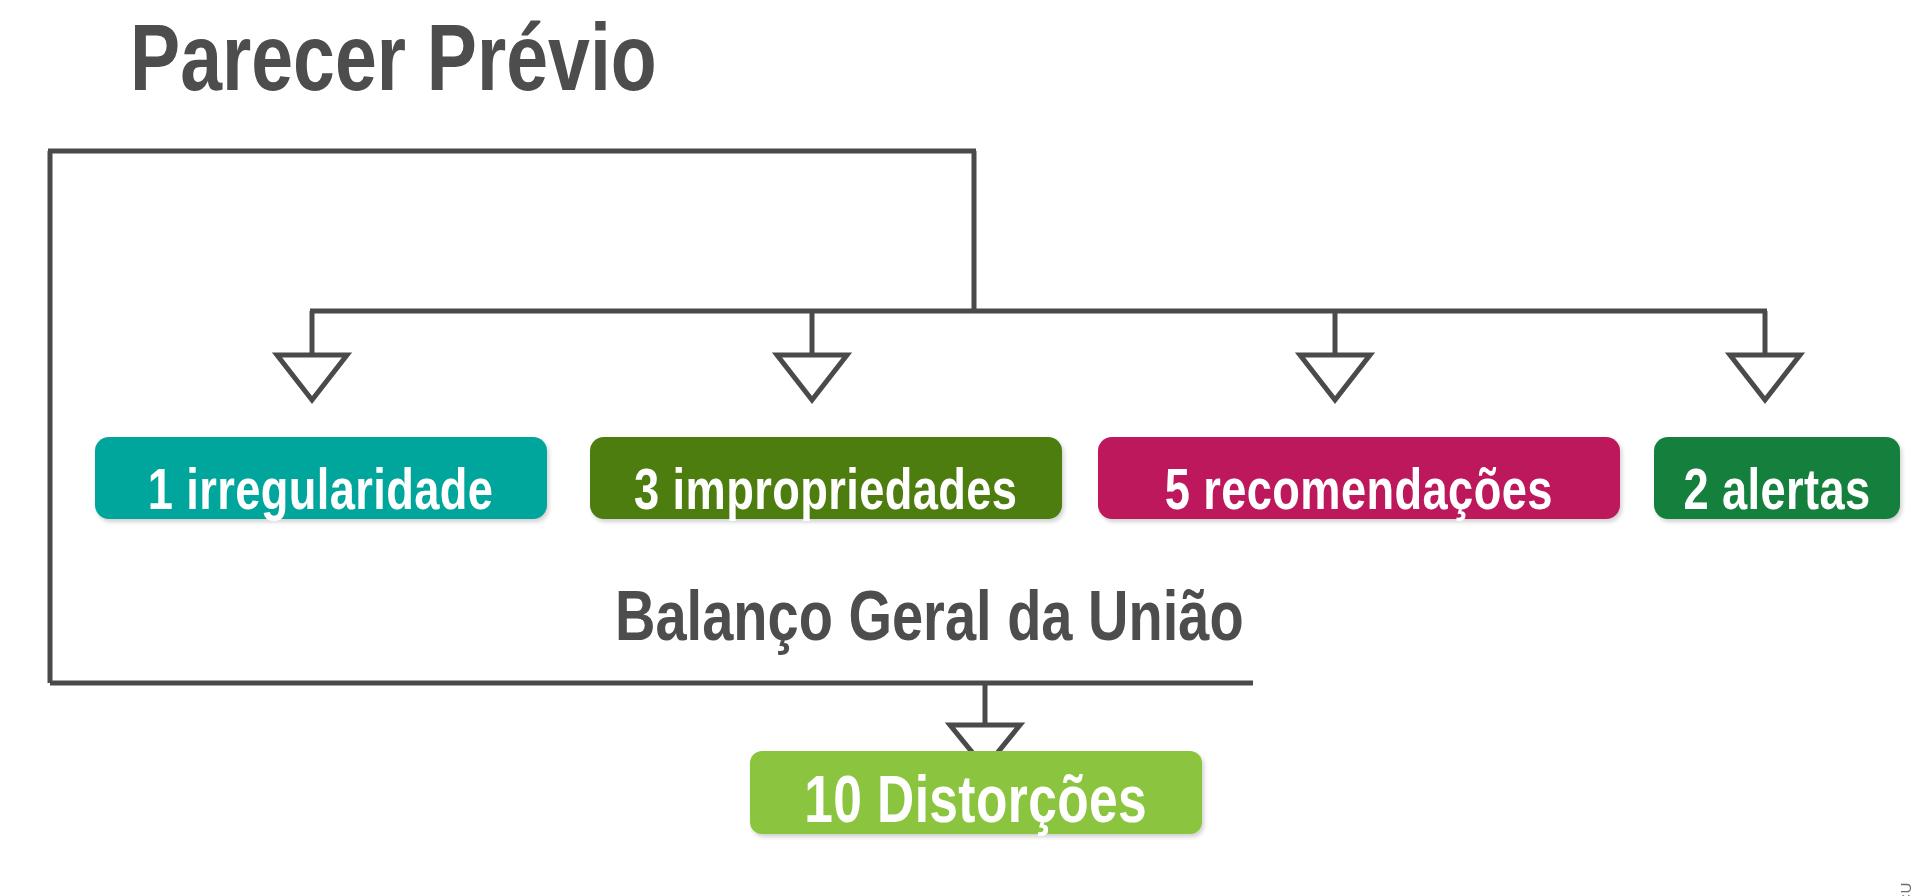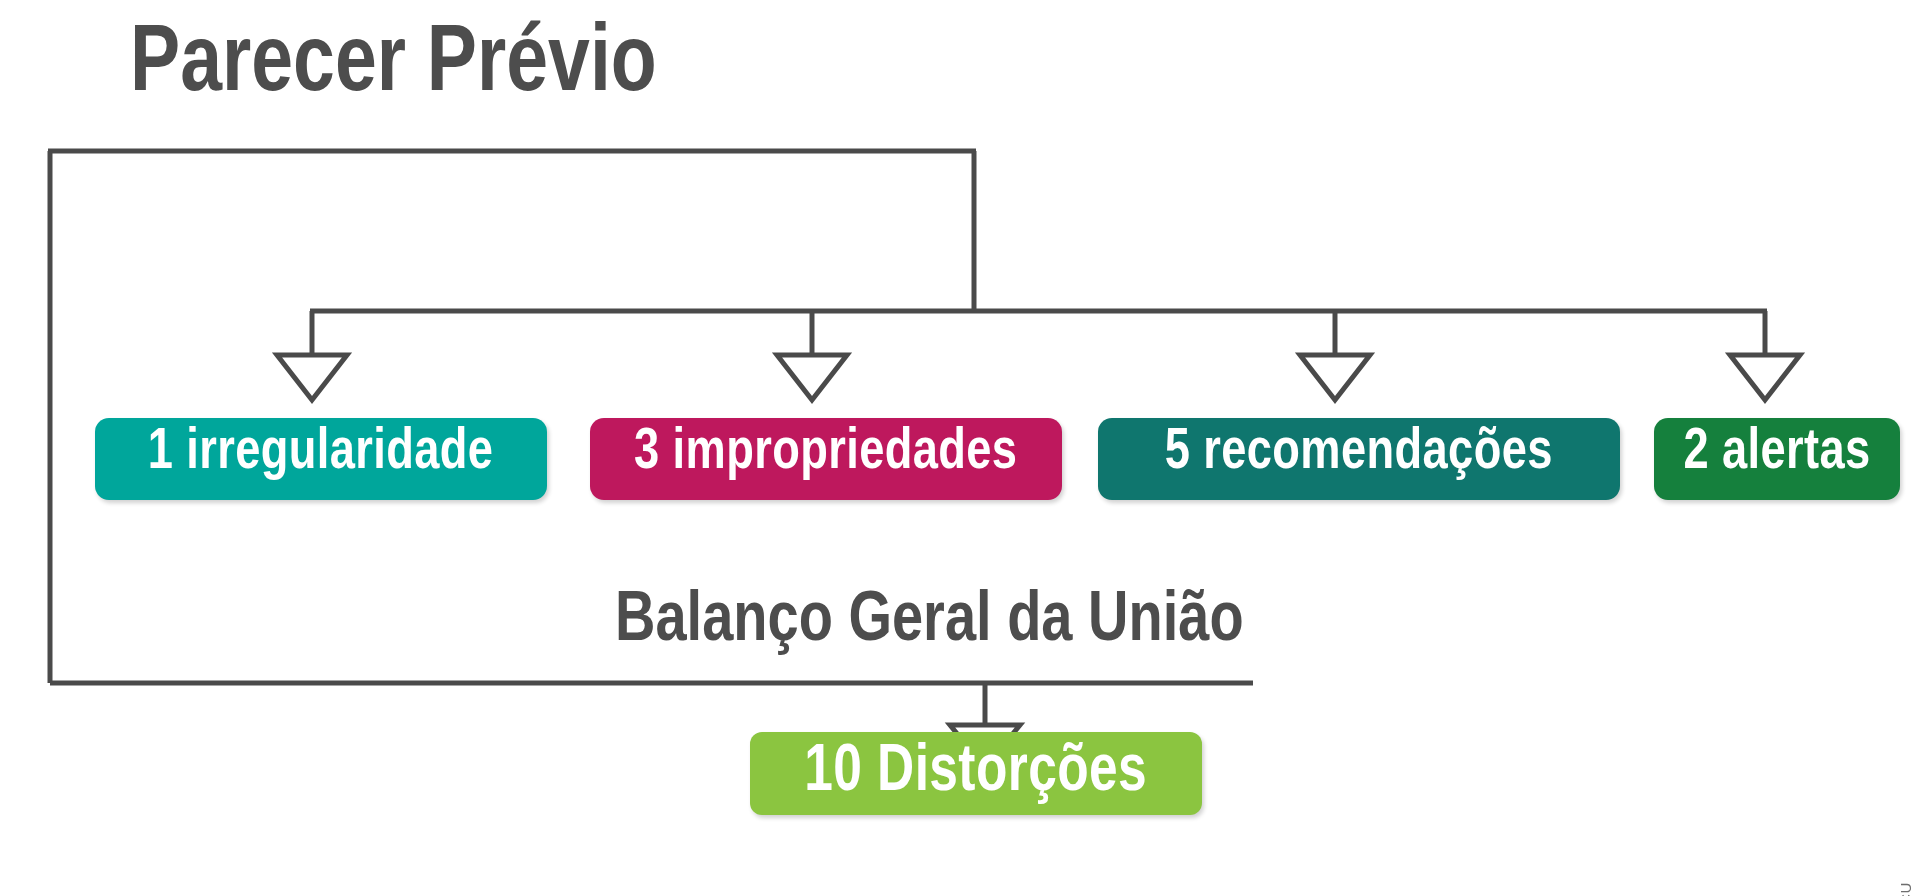--- a/index.html
+++ b/index.html
@@ -52,24 +52,25 @@
     font-size: 70px;
     line-height: 76px;
     transform: scaleX(0.80);
   }
 
   
   .pill {
     position: absolute;
     border-radius: 14px;
     display: flex;
-    align-items: flex-start;
+    align-items: flex-end;
     justify-content: center;
     box-sizing: border-box;
     box-shadow: 2px 3px 4px rgba(0,0,0,0.18);
+    margin-top: 19px;
   }
   .pill-label {
     color: #ffffff;
     font-family: "Liberation Sans Narrow", "Liberation Sans", sans-serif;
     font-weight: bold;
     font-size: 58px;
     line-height: 60px;
     white-space: nowrap;
     transform: scaleX(0.78);
     letter-spacing: 0.5px;
@@ -130,25 +131,25 @@
       <polygon points="950,725 1020,725 985,768"></polygon>
     </g>
   </svg>
 
   <div class="headline" id="title-main">Parecer Prévio</div>
 
   <div class="pill" id="pill-irregularidade" style="background:#00a69b">
     <span class="pill-label">1 irregularidade</span>
   </div>
 
-  <div class="pill" id="pill-impropriedades" style="background:#be185d">
+  <div class="pill" id="pill-impropriedades" style="background:#4d7c0f">
     <span class="pill-label">3 impropriedades</span>
   </div>
 
-  <div class="pill" id="pill-recomendacoes" style="background:#0f766e">
+  <div class="pill" id="pill-recomendacoes" style="background:#be185d">
     <span class="pill-label">5 recomendações</span>
   </div>
 
   <div class="pill" id="pill-alertas" style="background:#15803d">
     <span class="pill-label">2 alertas</span>
   </div>
 
   <div class="headline" id="title-sub">Balanço Geral da União</div>
 
   <div class="pill" id="pill-distorcoes" style="background:#8bc540">

